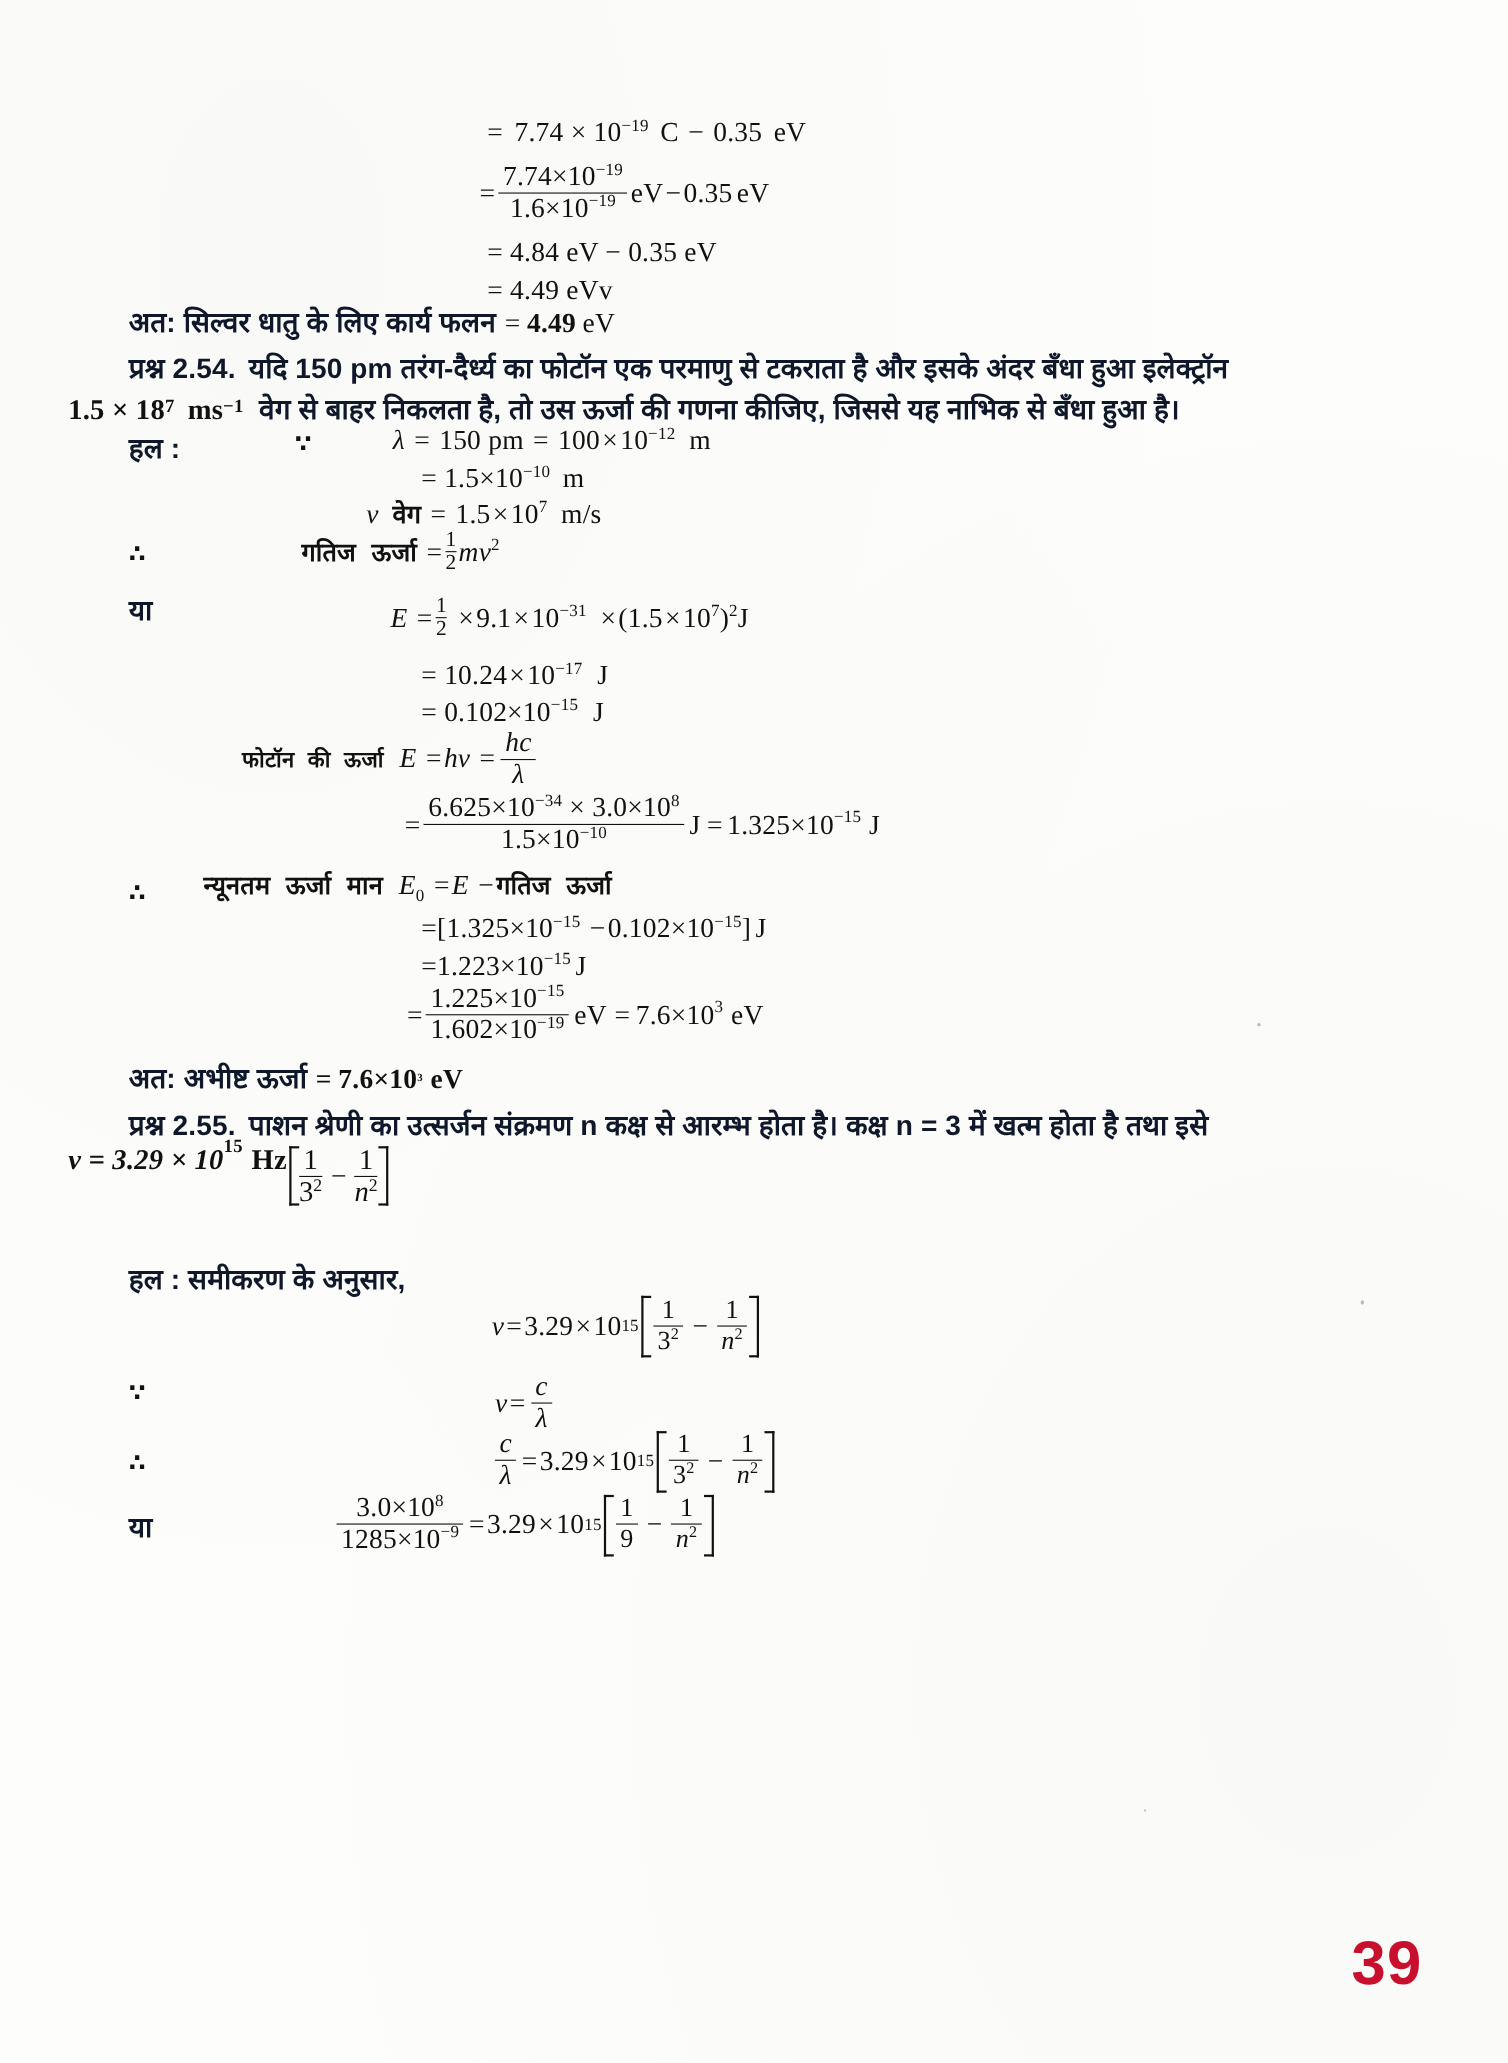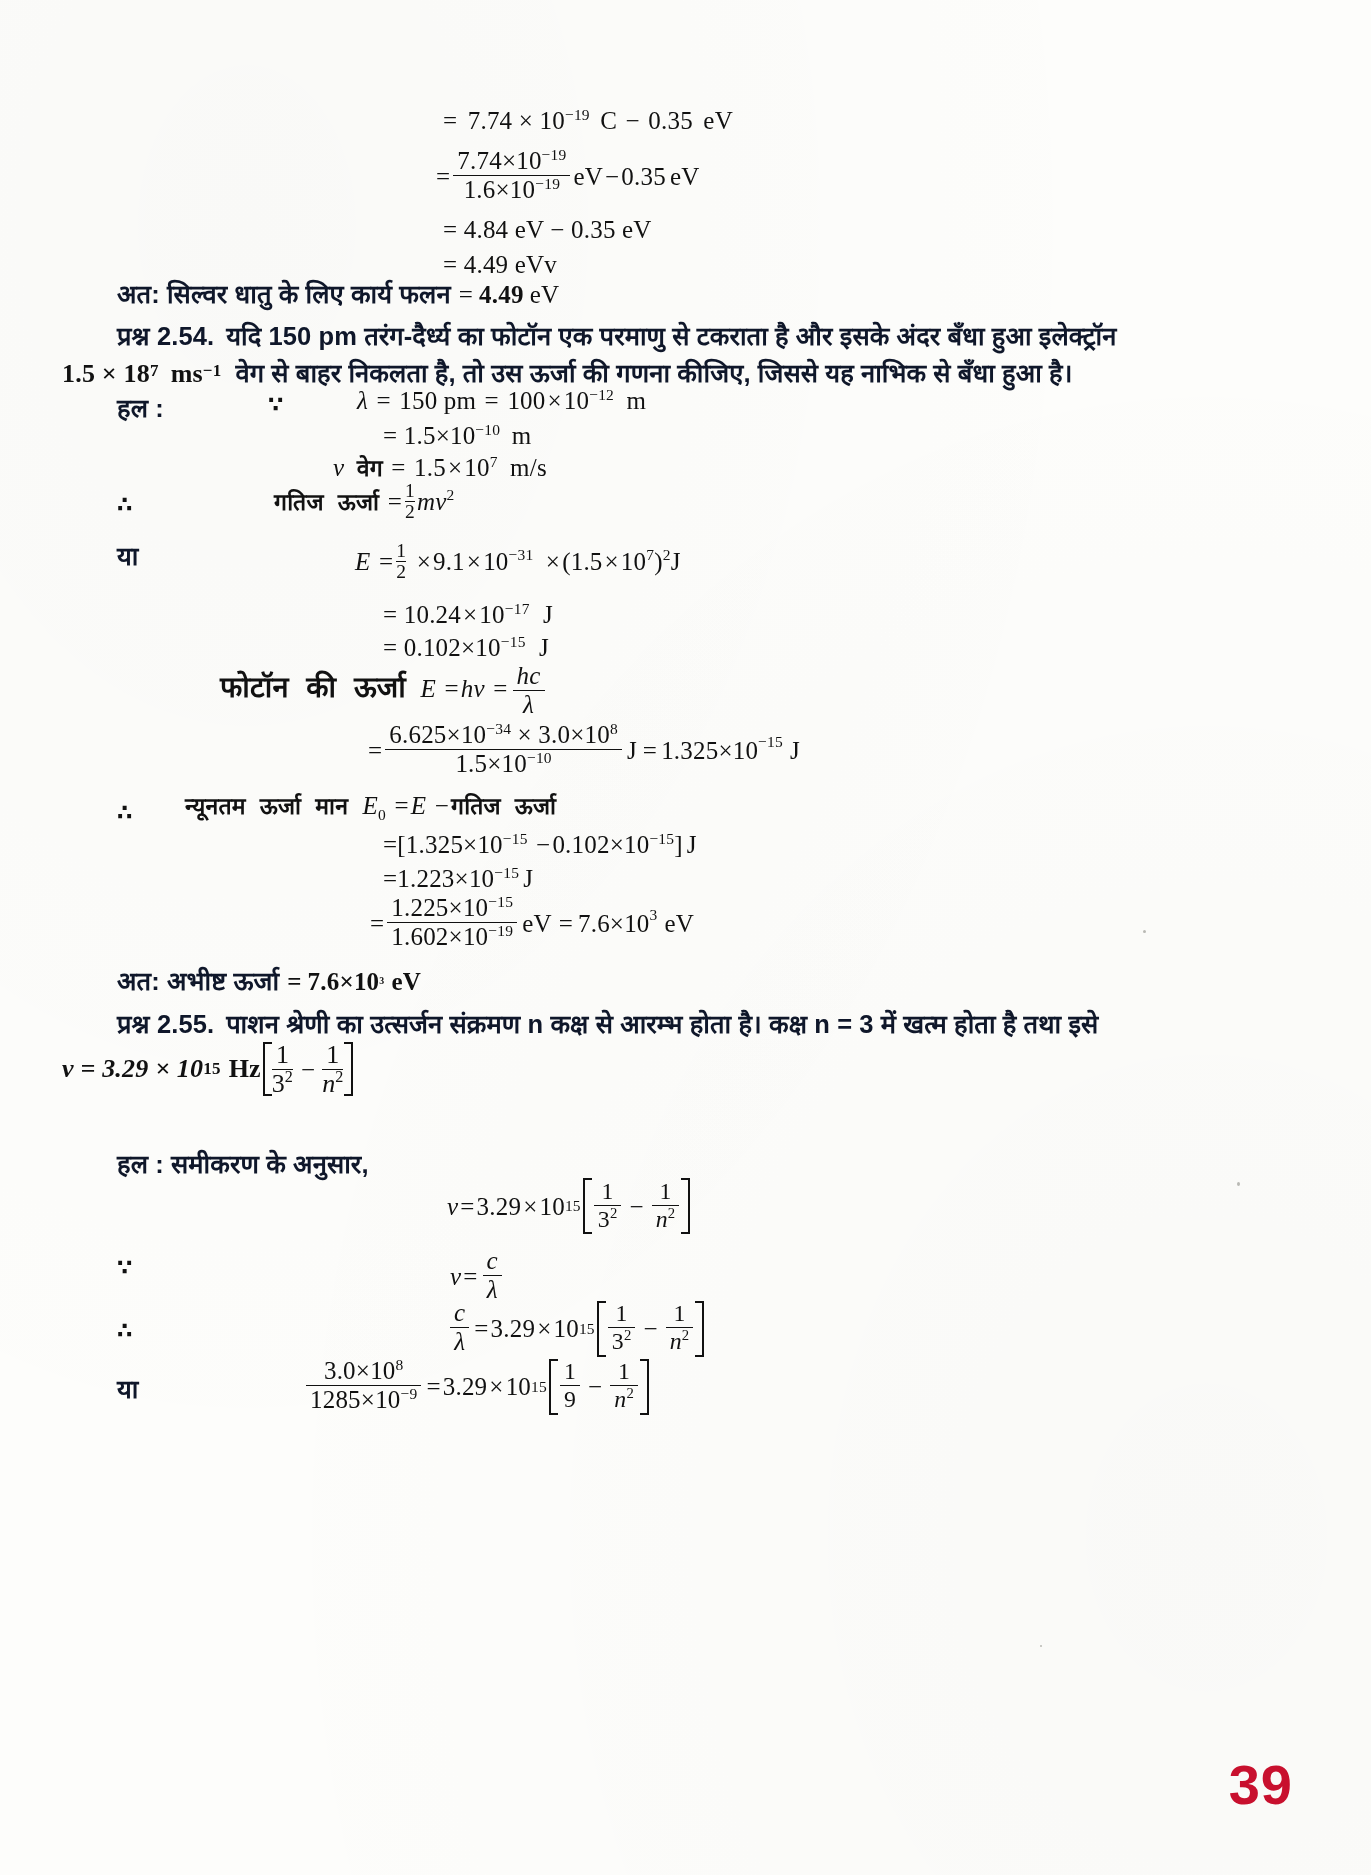--- a/index.html
+++ b/index.html
@@ -249,21 +249,21 @@
     <span style="padding-left:7px">J</span>
   </div>
 
   <div class="abs m" style="left:383px; top:635px;">
     <span>=</span>
     <span>0.102</span><span>×</span><span>10</span><span class="sup">−15</span>
     <span style="padding-left:7px">J</span>
   </div>
 
   <div class="abs m" style="left:220px; top:663px;">
-    <span class="hin-norm" style="font-size:29px">फोटॉन की ऊर्जा</span>
+    <span class="hin-norm" style="font-size:20px">फोटॉन की ऊर्जा</span>
     <span class="mi" style="padding-left:8px">E</span>
     <span class="op">=</span><span class="mi">hv</span>
     <span class="op">=</span><span class="frac"><span class="num mi">hc</span><span class="den mi">λ</span></span>
   </div>
 
   <div class="abs m" style="left:368px; top:722px;">
     <span style="vertical-align:middle">=</span><span class="frac">
       <span class="num"><span>6.625</span><span>×</span><span>10</span><span class="sup">−34</span> <span>×</span> <span>3.0</span><span>×</span><span>10</span><span class="sup">8</span></span>
       <span class="den"><span>1.5</span><span>×</span><span>10</span><span class="sup">−10</span></span>
     </span><span style="vertical-align:middle;padding-left:2px">J</span><span style="vertical-align:middle;padding-left:6px">=</span><span style="vertical-align:middle;padding-left:4px">1.325</span><span style="vertical-align:middle">×</span><span style="vertical-align:middle">10</span><span class="sup" style="vertical-align:super">−15</span><span style="vertical-align:middle;padding-left:7px">J</span>
@@ -295,21 +295,21 @@
 
   <div class="abs" style="left:117px; top:965px;">
     <span class="hin">अत: अभीष्ट ऊर्जा</span><span class="m serifnum" style="padding-left:8px">=</span><span class="m serifnum" style="padding-left:6px">7.6</span><span class="m serifnum">×</span><span class="m serifnum">10</span><span class="m serifnum sup">3</span><span class="m serifnum" style="padding-left:7px">eV</span>
   </div>
 
   <div class="abs" style="left:117px; top:1008px;">
     <span class="hin">प्रश्न 2.55.</span>
     <span class="hin" style="padding-left:8px">पाशन श्रेणी का उत्सर्जन संक्रमण n कक्ष से आरम्भ होता है। कक्ष n = 3 में खत्म होता है तथा इसे</span>
   </div>
 
-  <div class="abs" style="left:62px; top:1042px; display:flex; align-items:center;">
+  <div class="abs" style="left:62px; top:1042px; display:flex; ">
     <span class="m serifnum mi" style="font-size:26px">v = 3.29 × 10</span>
       <span class="m serifnum sup" style="font-size:17px">15</span>
     <span class="m serifnum" style="font-size:26px; padding-left:8px">Hz</span>
     <span class="brk" style="height:50px">
       <span class="capR capRt"></span>
         <span class="capR capRb"></span>
       <span class="fr2" style="font-size:26px; top:0">
           <span class="num" style="font-size:1em">1</span>
           <span class="den" style="font-size:1em"><span>3</span><span class="sup">2</span></span>
         </span>

